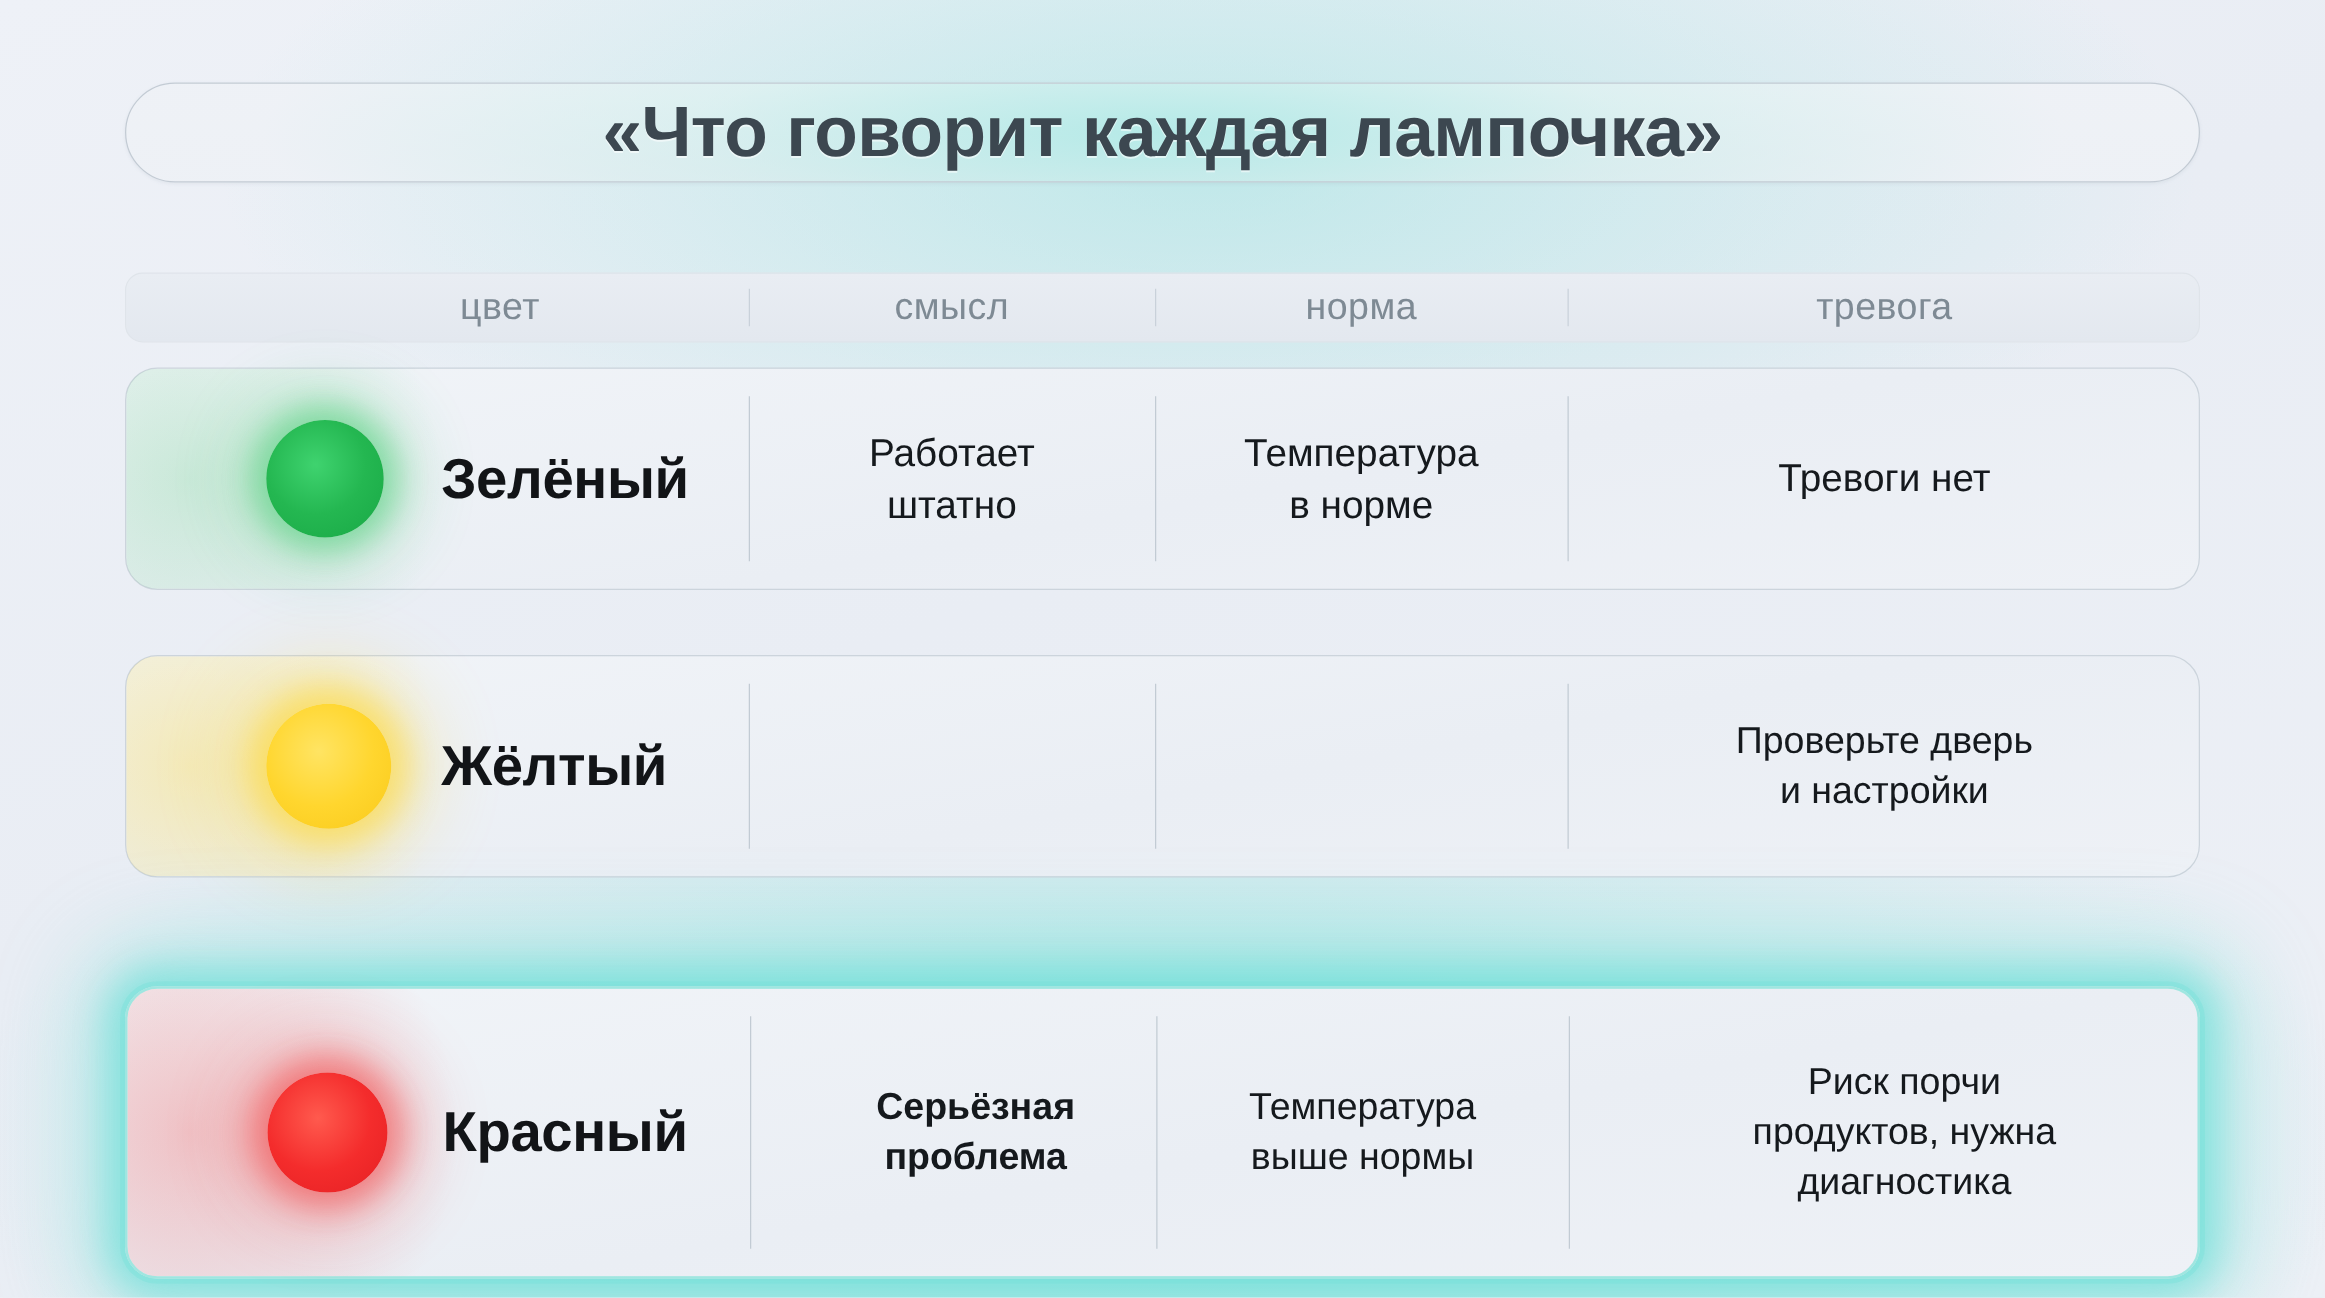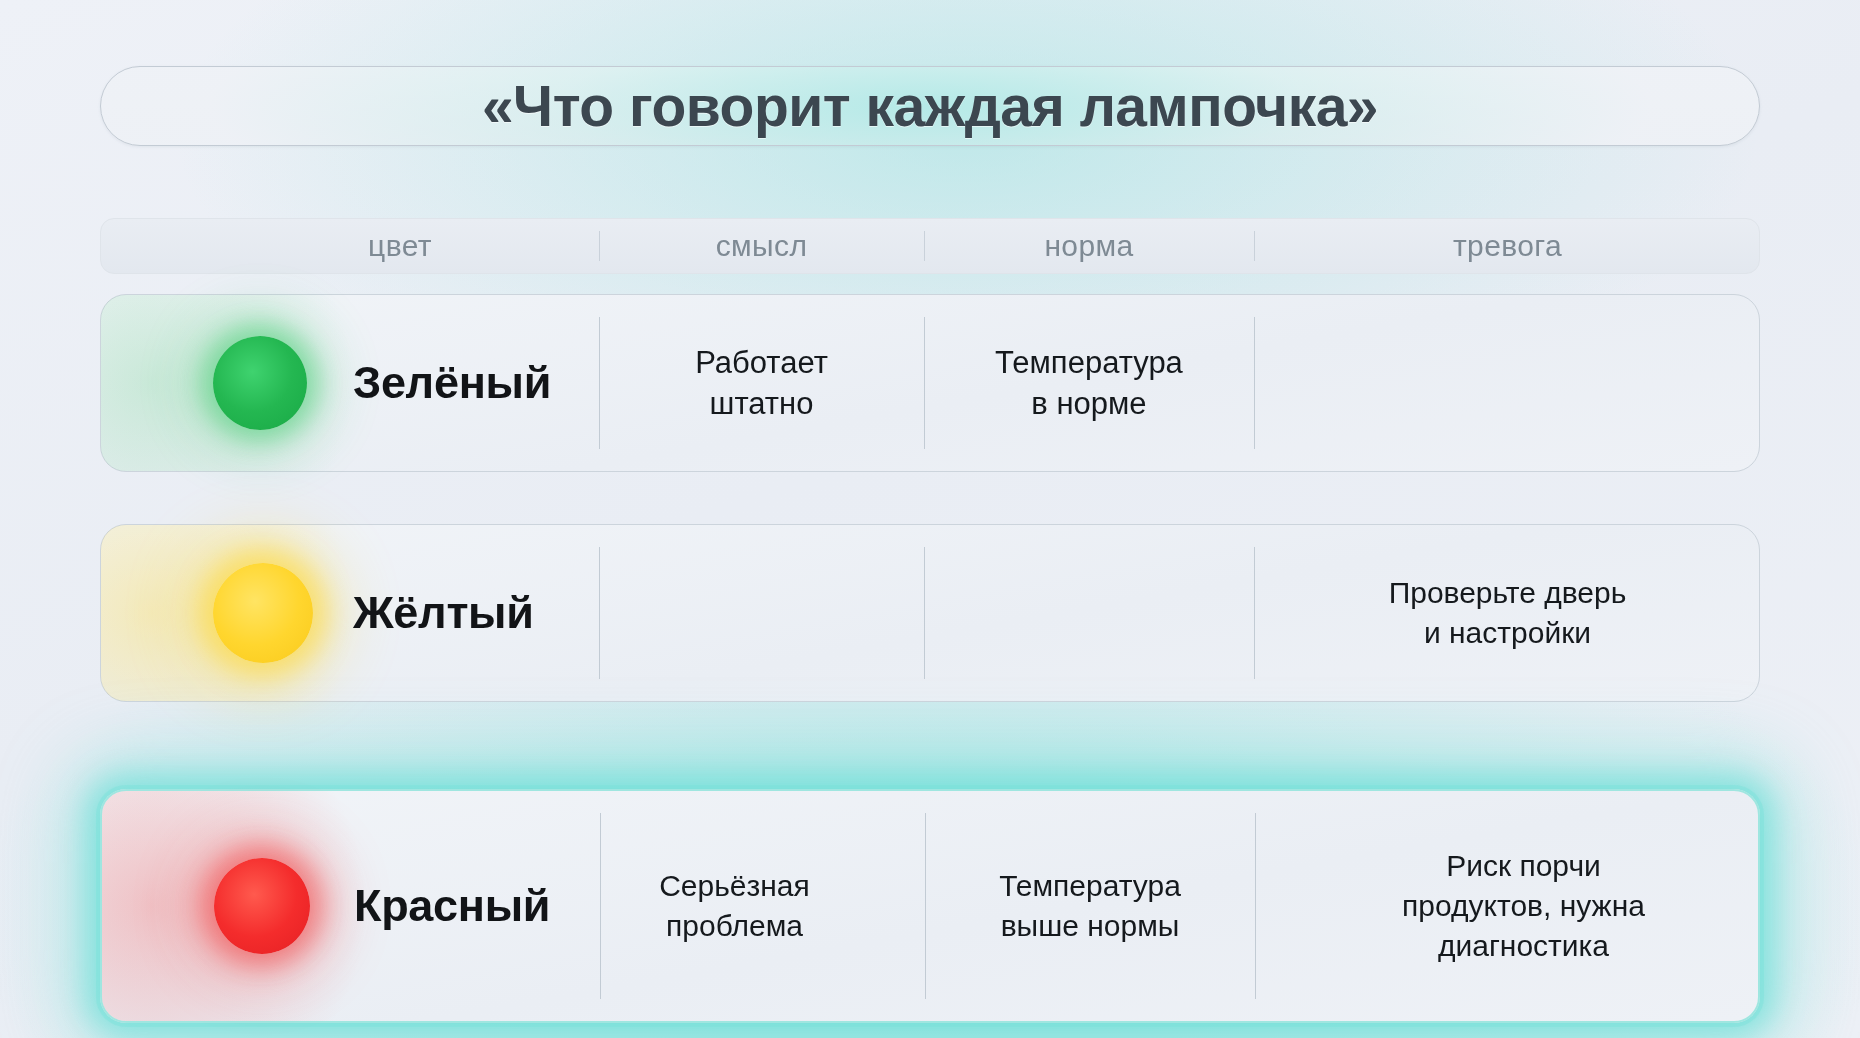--- a/index.html
+++ b/index.html
@@ -224,37 +224,38 @@
 
   <div class="row green">
     <div class="row-inner"></div>
     <div class="lamp green"></div>
     <div class="lamp-name">Зелёный</div>
     <div class="vdiv" style="left:498px;"></div>
     <div class="cellbox" style="left:498px;width:325px;">Работает<br>штатно</div>
     <div class="vdiv" style="left:823px;"></div>
     <div class="cellbox" style="left:823px;width:330px;">Температура<br>в нормe</div>
     <div class="vdiv" style="left:1153px;"></div>
+    <div class="cellbox" style="left:1153px;width:507px;">Тревоги нет</div>
   </div>
 
   <div class="row yellow">
     <div class="row-inner"></div>
     <div class="lamp yellow"></div>
     <div class="lamp-name">Жёлтый</div>
     <div class="vdiv" style="left:498px;"></div>
     <div class="vdiv" style="left:823px;"></div>
     <div class="vdiv" style="left:1153px;"></div>
     <div class="cellbox small" style="left:1153px;width:507px;">Проверьте дверь<br>и настройки</div>
   </div>
 
   <div class="row red">
     <div class="row-inner"></div>
     <div class="lamp red"></div>
     <div class="lamp-name">Красный</div>
     <div class="vdiv" style="left:498px;"></div>
-    <div class="cellbox small" style="left:470px;width:325px;">Серьёзная<br>проблема</div>
+    <div class="cellbox small" style="left:516px;width:325px;font-weight:bold;">Серьёзная<br>проблема</div>
     <div class="vdiv" style="left:823px;"></div>
     <div class="cellbox small" style="left:823px;width:330px;">Температура<br>выше нормы</div>
     <div class="vdiv" style="left:1153px;"></div>
     <div class="cellbox small" style="left:1153px;width:507px;padding-left:44px;">Риск порчи<br>продуктов, нужна<br>диагностика</div>
   </div>
 
 </div>
 
 </body></html>

